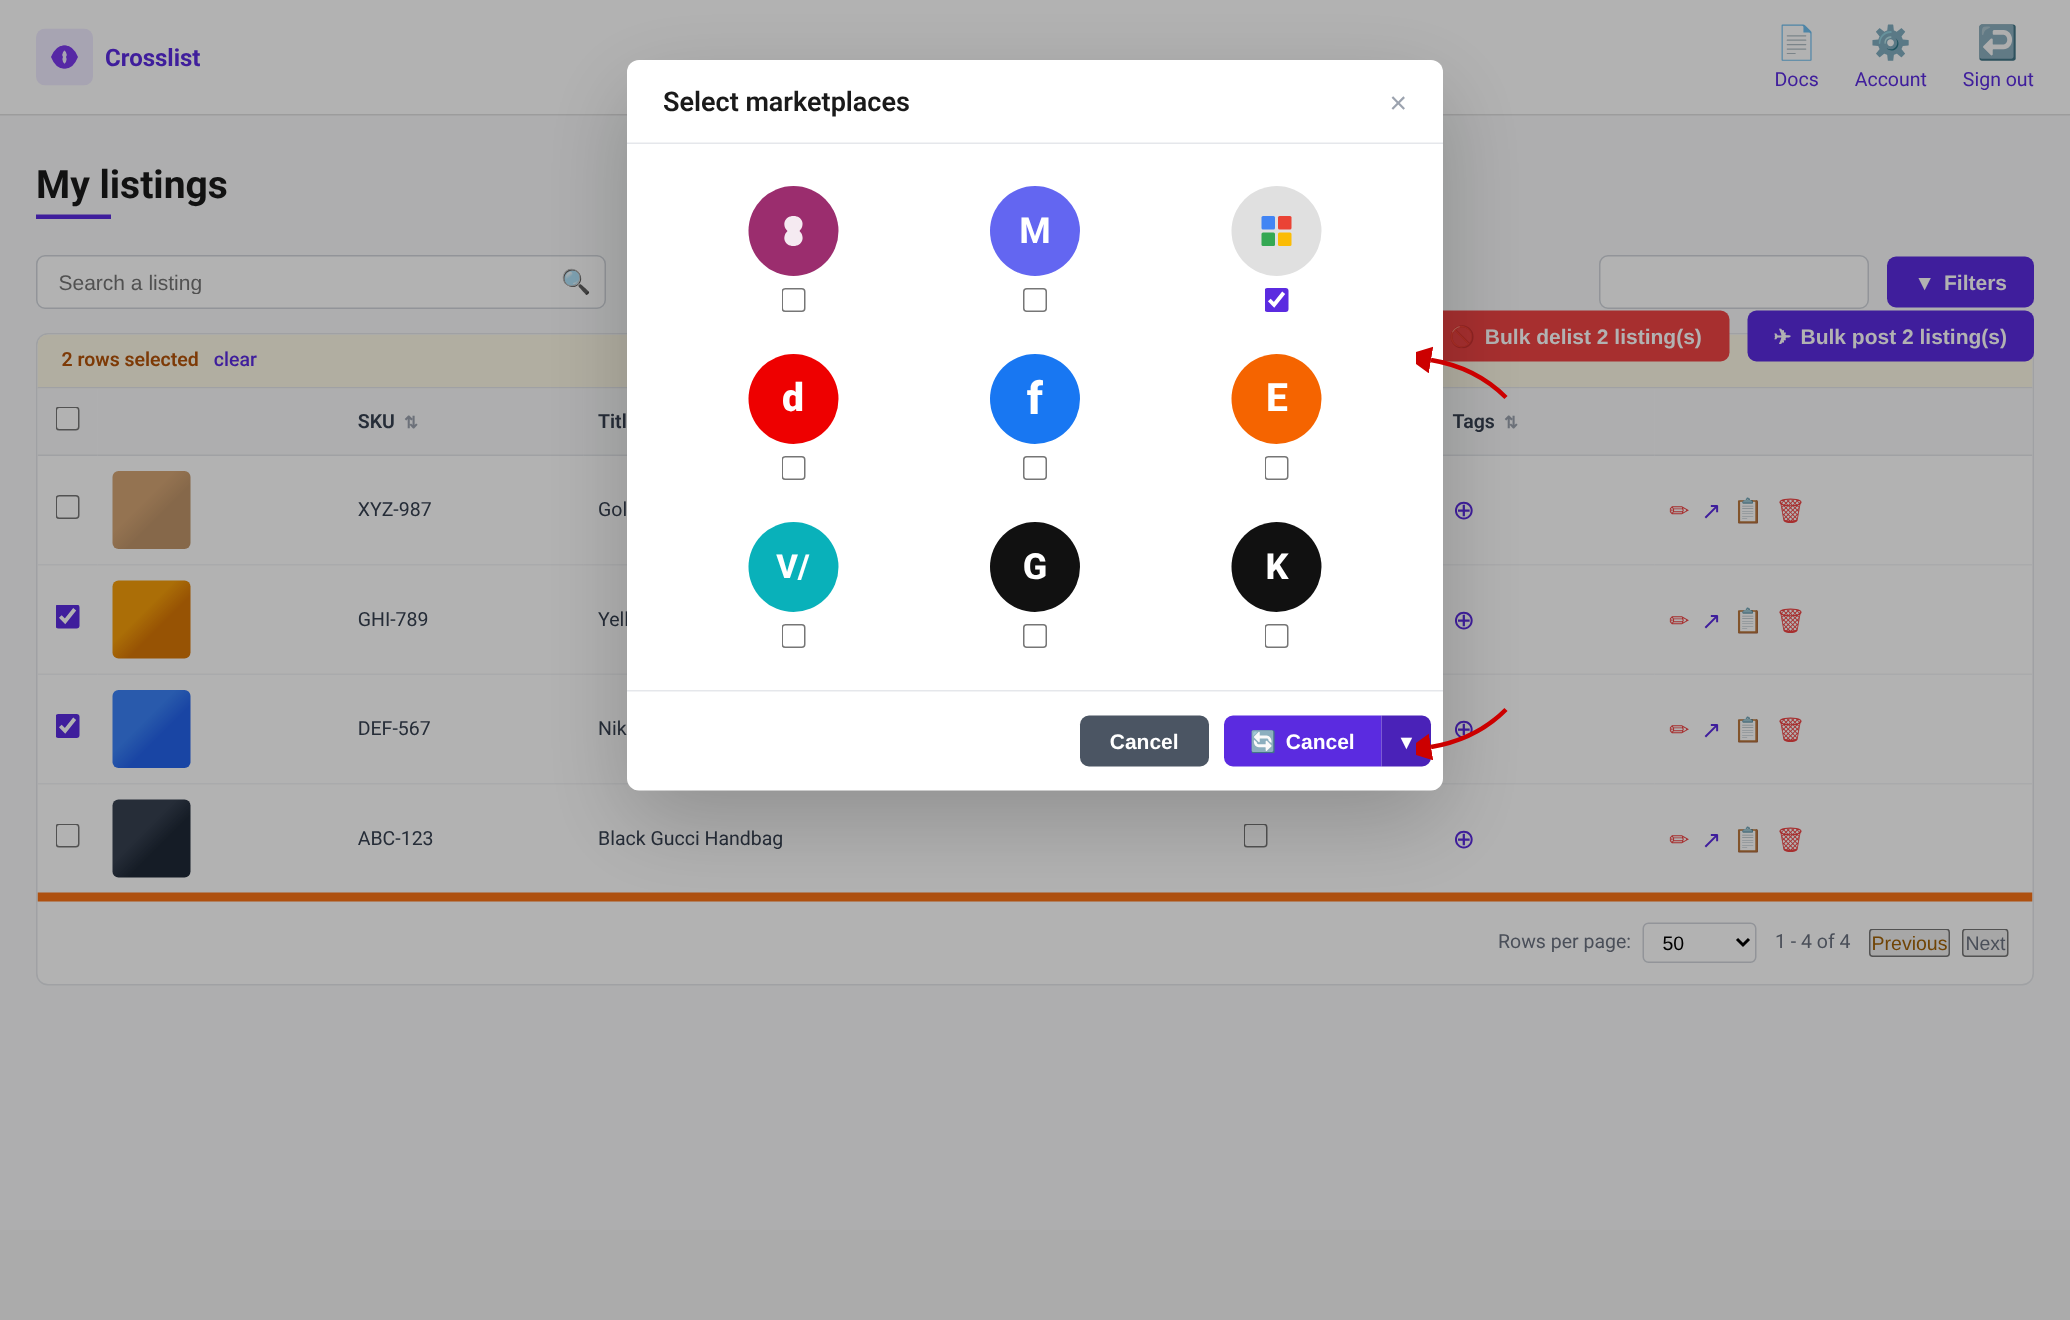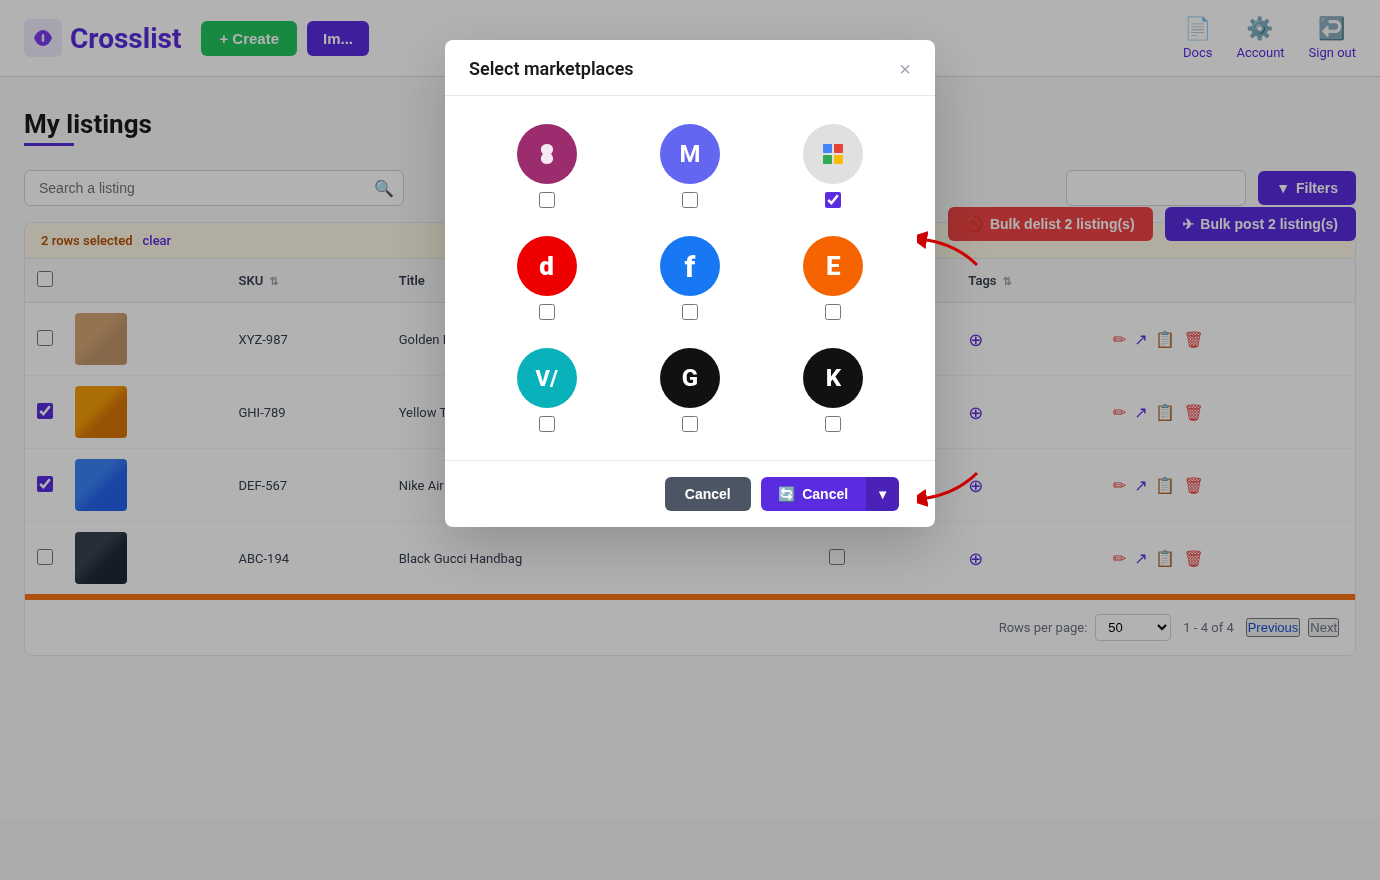--- a/index.html
+++ b/index.html
@@ -2,21 +2,21 @@
 <html><head>
   <meta charset="utf-8">
   <style>
     * { box-sizing: border-box; margin: 0; padding: 0; }
     body { font-family: -apple-system, BlinkMacSystemFont, 'Segoe UI', Roboto, sans-serif; background: #f5f5f5; color: #333; min-height: 880px; }
 
     
     .header { background: #fff; border-bottom: 1px solid #e0e0e0; height: 77px; display: flex; align-items: center; padding: 0 24px; position: relative; z-index: 10; }
     .logo-area { display: flex; align-items: center; gap: 8px; margin-right: 20px; }
     .logo-icon { width: 38px; height: 38px; }
-    .logo-text { font-size: 28px; font-weight: 700; color: #5b2be0; }
+    .logo-text { font-size: 16px; font-weight: 700; color: #5b2be0; }
     .header-actions { display: flex; align-items: center; gap: 10px; }
     .btn-create { background: #22c55e; color: #fff; border: none; border-radius: 6px; padding: 9px 18px; font-size: 15px; font-weight: 600; cursor: pointer; display: flex; align-items: center; gap: 6px; }
     .btn-import { background: #5b2be0; color: #fff; border: none; border-radius: 6px; padding: 9px 16px; font-size: 15px; font-weight: 600; cursor: pointer; display: flex; align-items: center; gap: 6px; }
     .header-right { margin-left: auto; display: flex; align-items: center; gap: 24px; }
     .header-nav-item { display: flex; flex-direction: column; align-items: center; color: #5b2be0; font-size: 13px; cursor: pointer; gap: 4px; }
     .header-nav-icon { font-size: 22px; }
 
     
     .main { padding: 32px 24px 0; background: #f9fafb; min-height: calc(880px - 77px - 60px); }
     .page-title { font-size: 26px; font-weight: 700; color: #1a1a1a; margin-bottom: 4px; }
@@ -55,43 +55,43 @@
     .icon-pencil { color: #ef4444; }
     .icon-external { color: #5b2be0; }
     .icon-copy { color: #f59e0b; }
     .icon-trash { color: #ef4444; }
     .icon-plus { color: #5b2be0; font-size: 18px; cursor: pointer; }
     .pagination { display: flex; align-items: center; justify-content: flex-end; padding: 14px 16px; font-size: 13px; color: #6b7280; gap: 12px; border-top: 6px solid #f97316; }
     .rows-per-page { display: flex; align-items: center; gap: 8px; }
     .rows-select { padding: 4px 24px 4px 8px; border: 1px solid #d1d5db; border-radius: 4px; font-size: 13px; background: #fff; cursor: pointer; }
     .page-nav { display: flex; align-items: center; gap: 8px; }
     .page-nav-btn { color: #6b7280; cursor: pointer; font-size: 13px; display: flex; align-items: center; gap: 2px; }
-    .page-nav-btn.disabled { color: #1d4ed8; cursor: default; }
+    .page-nav-btn.disabled { color: #a16207; cursor: default; }
 
     
     .modal-overlay { position: fixed; top: 0; left: 0; width: 100%; height: 100%; background: rgba(0,0,0,0.3); z-index: 100; display: flex; align-items: flex-start; justify-content: center; padding-top: 40px; }
-    .modal { background: #fff; border-radius: 8px; width: 490px; box-shadow: 0 20px 60px rgba(0,0,0,0.2); overflow: visible; position: relative; }
+    .modal { background: #fff; border-radius: 8px; width: 544px; box-shadow: 0 20px 60px rgba(0,0,0,0.2); overflow: visible; position: relative; }
     .modal-header { padding: 18px 24px 16px; display: flex; align-items: center; justify-content: space-between; border-bottom: 1px solid #e5e7eb; }
     .modal-title { font-size: 18px; font-weight: 600; color: #1a1a1a; }
     .modal-close { background: none; border: none; font-size: 20px; cursor: pointer; color: #9ca3af; line-height: 1; }
     .modal-body { padding: 28px 48px 28px; }
     .marketplace-grid { display: grid; grid-template-columns: repeat(3, 1fr); gap: 28px 36px; justify-items: center; }
     .marketplace-item { display: flex; flex-direction: column; align-items: center; gap: 8px; }
     .marketplace-logo { width: 60px; height: 60px; border-radius: 50%; display: flex; align-items: center; justify-content: center; font-size: 26px; font-weight: 800; color: #fff; }
     .mp-poshmark { background: #9b2d6e; }
     .mp-mercari { background: #6366f1; }
     .mp-google { background: #e0e0e0; display: flex; align-items: center; justify-content: center; }
     .mp-depop { background: #e00; }
     .mp-facebook { background: #1877f2; }
     .mp-etsy { background: #f56400; }
     .mp-vinted { background: #09b1ba; }
     .mp-grailed { background: #111; }
     .mp-kidizen { background: #111; }
     .marketplace-checkbox { width: 18px; height: 18px; cursor: pointer; accent-color: #5b2be0; }
-    .modal-footer { padding: 16px 36px; border-top: 1px solid #e5e7eb; display: flex; justify-content: flex-end; gap: 10px; }
+    .modal-footer { padding: 16px 8px; border-top: 1px solid #e5e7eb; display: flex; justify-content: flex-end; gap: 10px; }
     .btn-cancel { background: #4b5563; color: #fff; border: none; border-radius: 6px; padding: 9px 20px; font-size: 14px; font-weight: 600; cursor: pointer; }
     .btn-relist { background: #5b2be0; color: #fff; border: none; border-radius: 6px 0 0 6px; padding: 9px 18px; font-size: 14px; font-weight: 600; cursor: pointer; display: flex; align-items: center; gap: 6px; }
     .btn-relist-arrow { background: #4a22b8; color: #fff; border: none; border-radius: 0 6px 6px 0; padding: 9px 10px; font-size: 13px; cursor: pointer; }
     .btn-relist-group { display: flex; }
 
     
     .footer { text-align: center; padding: 20px; font-size: 13px; color: #6b7280; margin-top: 40px; }
 
     
     .google-shop-icon { width: 34px; height: 34px; }
@@ -100,24 +100,20 @@
 <body>
 
 <header class="header">
   <div class="logo-area">
     <svg class="logo-icon" viewBox="0 0 38 38" fill="none" xmlns="http://www.w3.org/2000/svg">
       <rect width="38" height="38" rx="6" fill="#f0ebff"></rect>
       <path d="M10 19 Q14 9 22 12 Q16 16 18 19 Q16 22 22 26 Q14 29 10 19Z" fill="#7c3aed"></path>
       <path d="M28 19 Q24 9 16 12 Q22 16 20 19 Q22 22 16 26 Q24 29 28 19Z" fill="#7c3aed"></path>
     </svg>
     <span class="logo-text">Crosslist</span>
-  </div>
-  <div class="header-actions">
-    <button class="btn-create">+ Create</button>
-    <button class="btn-import">Im...</button>
   </div>
   <div class="header-right">
     <div class="header-nav-item">
       <span class="header-nav-icon">📄</span>
       <span>Docs</span>
     </div>
     <div class="header-nav-item">
       <span class="header-nav-icon">⚙️</span>
       <span>Account</span>
     </div>
@@ -264,21 +260,21 @@
           </td>
         </tr>
 
         <tr>
           <td class="checkbox-cell">
             <input type="checkbox" style="">
           </td>
           <td>
             <div class="img-placeholder img-bag"></div>
           </td>
-          <td>ABC-194</td>
+          <td>ABC-123</td>
           <td>Black Gucci Handbag</td>
           <td></td>
           <td>
             <input type="checkbox" style="">
           </td>
           <td>
             <span class="icon-plus">⊕</span>
           </td>
           <td>
             <div class="action-icons">

